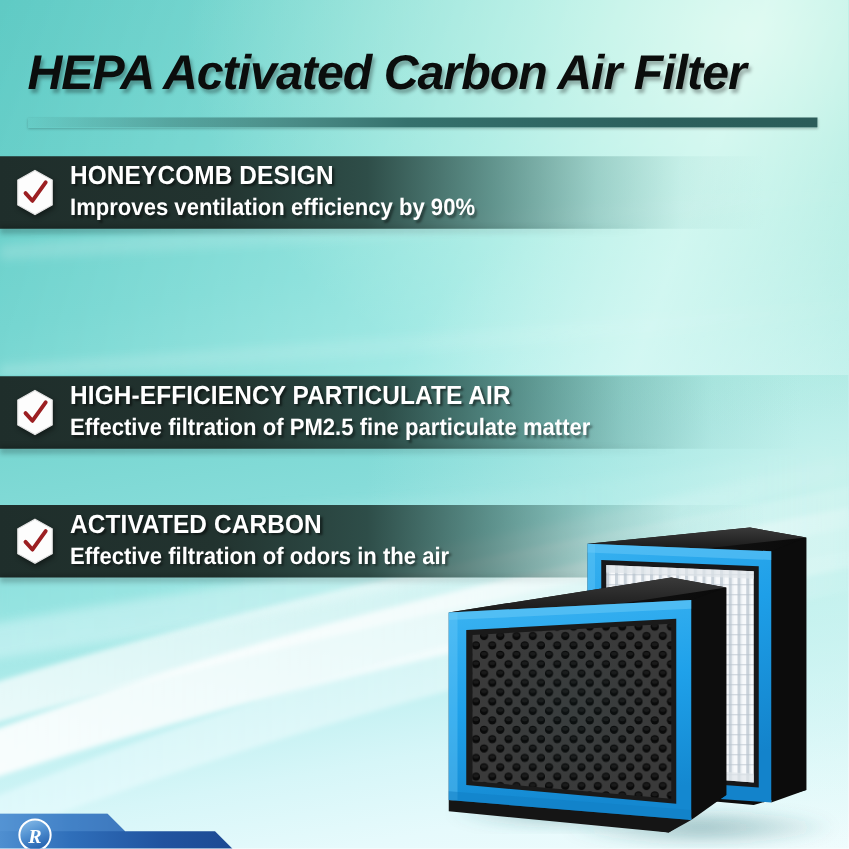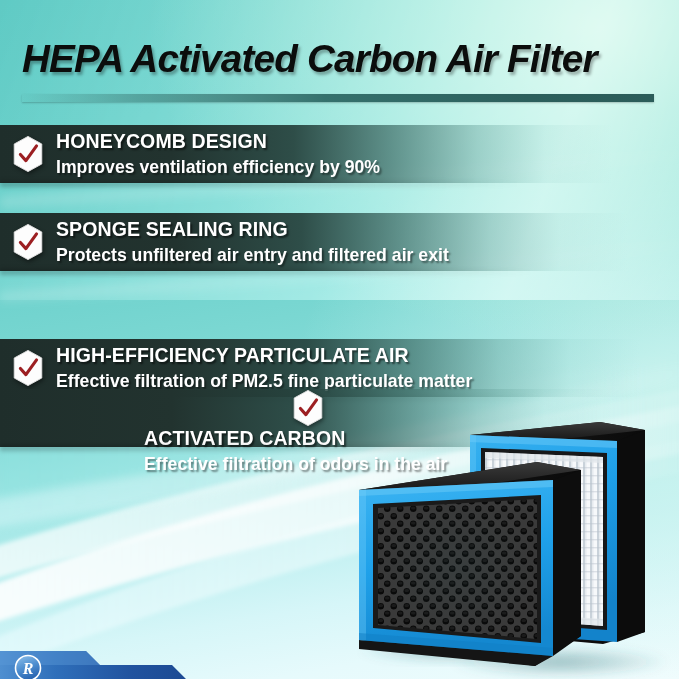--- a/index.html
+++ b/index.html
@@ -209,47 +209,35 @@
         <polygon points="20,1.5 34.5,9.5 34.5,30.5 20,38.5 5.5,30.5 5.5,9.5" fill="#fdfdfd" stroke="#e2e2e2" stroke-width="1"></polygon>
         <path d="M12,20.5 L17.8,27 L29,11.5" fill="none" stroke="#9c1f22" stroke-width="3.3" stroke-linecap="round" stroke-linejoin="round"></path>
       </svg>
     </div>
     <div class="feature-text">
       <div class="feature-title">HONEYCOMB DESIGN</div>
       <div class="feature-sub">Improves ventilation efficiency by 90%</div>
     </div>
   </div>
 
-  <div class="feature" style="top:213px; width:628px;">
+
+  <div class="feature" style="top:301px; width:640px;">
     <div class="badge">
       <svg viewBox="0 0 40 40" width="38" height="38">
         <polygon points="20,1.5 34.5,9.5 34.5,30.5 20,38.5 5.5,30.5 5.5,9.5" fill="#fdfdfd" stroke="#e2e2e2" stroke-width="1"></polygon>
         <path d="M12,20.5 L17.8,27 L29,11.5" fill="none" stroke="#9c1f22" stroke-width="3.3" stroke-linecap="round" stroke-linejoin="round"></path>
       </svg>
     </div>
     <div class="feature-text">
-      <div class="feature-title">SPONGE SEALING RING</div>
-      <div class="feature-sub">Protects unfiltered air entry and filtered air exit</div>
-    </div>
-  </div>
-
-  <div class="feature" style="top:301px; width:640px;margin-top:38px;">
-    <div class="badge">
-      <svg viewBox="0 0 40 40" width="38" height="38">
-        <polygon points="20,1.5 34.5,9.5 34.5,30.5 20,38.5 5.5,30.5 5.5,9.5" fill="#fdfdfd" stroke="#e2e2e2" stroke-width="1"></polygon>
-        <path d="M12,20.5 L17.8,27 L29,11.5" fill="none" stroke="#9c1f22" stroke-width="3.3" stroke-linecap="round" stroke-linejoin="round"></path>
-      </svg>
-    </div>
-    <div class="feature-text">
       <div class="feature-title">HIGH-EFFICIENCY PARTICULATE AIR</div>
       <div class="feature-sub">Effective filtration of PM2.5 fine particulate matter</div>
     </div>
   </div>
 
-  <div class="feature" style="top:389px; width:612px;flex-direction:column;">
+  <div class="feature" style="top:404px; width:612px;">
     <div class="badge">
       <svg viewBox="0 0 40 40" width="38" height="38">
         <polygon points="20,1.5 34.5,9.5 34.5,30.5 20,38.5 5.5,30.5 5.5,9.5" fill="#fdfdfd" stroke="#e2e2e2" stroke-width="1"></polygon>
         <path d="M12,20.5 L17.8,27 L29,11.5" fill="none" stroke="#9c1f22" stroke-width="3.3" stroke-linecap="round" stroke-linejoin="round"></path>
       </svg>
     </div>
     <div class="feature-text">
       <div class="feature-title">ACTIVATED CARBON</div>
       <div class="feature-sub">Effective filtration of odors in the air</div>
     </div>

